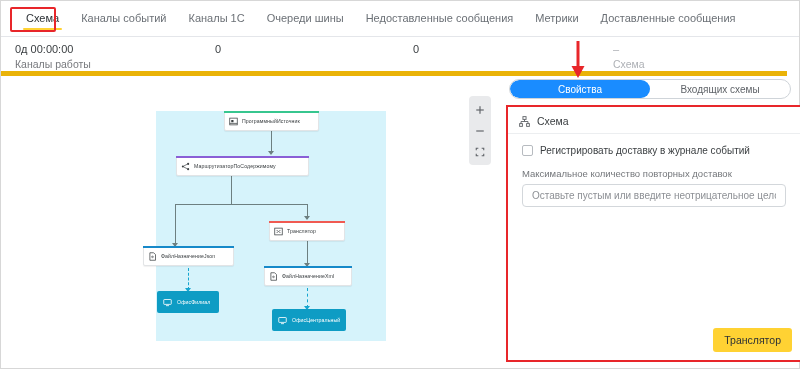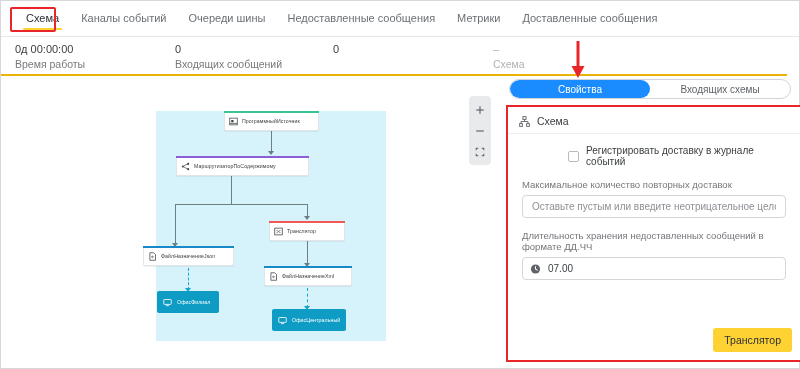--- a/index.html
+++ b/index.html
@@ -68,23 +68,24 @@
     box-sizing: border-box;
     pointer-events: none;
   }
 
   
   .stats {
     position: absolute;
     left: 0; right: 12px;
     top: 36px;
     height: 39px;
-    border-bottom: 2px solid #eab308;
-    display: flex;
-    box-sizing: border-box;
+    border-bottom: 5px solid #eab308;
+    display: flex;
+    box-sizing: border-box;
+    gap: 40px;
   }
   .stat {
     padding: 5px 0 0 14px;
     box-sizing: border-box;
   }
   .stat:nth-child(1) { width: 160px; }
   .stat:nth-child(2) { width: 158px; }
   .stat:nth-child(3) { width: 160px; }
   .stat:nth-child(4) { width: 140px; }
   .stat-value {
@@ -270,21 +271,20 @@
   .panel-header .ph-title { font-size: 10.5px; color: #3c4043; }
 
   .form {
     padding: 11px 14px 0 14px;
   }
   .checkrow {
     display: flex;
     align-items: center;
     gap: 7px;
     margin-bottom: 12px;
-    margin-left: 46px;
   }
   .checkbox {
     width: 11px; height: 11px;
     border: 1px solid #b7bbc0;
     border-radius: 2px;
     background: #fff;
     box-sizing: border-box;
     flex: 0 0 auto;
     cursor: pointer;
   }
@@ -349,35 +349,35 @@
   }
 </style>
 </head>
 <body>
 
 <div class="app">
 
   <div class="tabbar">
     <div class="tab active"><span>Схема</span></div>
     <div class="tab"><span>Каналы событий</span></div>
+    <div class="tab"><span>Каналы 1С</span></div>
     <div class="tab"><span>Очереди шины</span></div>
     <div class="tab"><span>Недоставленные сообщения</span></div>
     <div class="tab"><span>Метрики</span></div>
     <div class="tab"><span>Доставленные сообщения</span></div>
     <div class="tab-highlight"></div>
   </div>
 
   <div class="stats">
     <div class="stat">
       <div class="stat-value">0д 00:00:00</div>
-      <div class="stat-label">Время работы</div>
+      <div class="stat-label">Каналы работы</div>
     </div>
     <div class="stat">
       <div class="stat-value">0</div>
-      <div class="stat-label">Входящих сообщений</div>
     </div>
     <div class="stat">
       <div class="stat-value">0</div>
     </div>
     <div class="stat muted">
       <div class="stat-value">–</div>
       <div class="stat-label">Схема</div>
     </div>
   </div>
 
@@ -528,32 +528,20 @@
         <div class="checkrow">
           <span class="checkbox"></span>
           <label>Регистрировать доставку в журнале событий</label>
         </div>
 
         <div class="field">
           <div class="field-label">Максимальное количество повторных доставок</div>
           <input class="field-input" type="text" placeholder="Оставьте пустым или введите неотрицательное целое" style="">
         </div>
 
-        <div class="field">
-          <div class="field-label">Длительность хранения недоставленных сообщений в формате ДД.ЧЧ</div>
-          <div class="field-with-icon">
-            <span class="fi-icon">
-              <svg viewBox="0 0 12 12" width="11" height="11">
-                  <circle cx="6" cy="6" r="5" fill="#5f6368"></circle>
-                  <path d="M6 3.2 V6 L8 7.2" fill="none" stroke="#ffffff" stroke-width="1.1" stroke-linecap="round"></path>
-                </svg>
-            </span>
-            <input class="field-input" type="text" value="07.00" style="">
-          </div>
-        </div>
 
       </div>
 
       <button class="apply-btn">Транслятор</button>
     </div>
   </div>
 
   <svg class="red-arrow" viewBox="0 0 16 38">
     <line x1="8" y1="0" x2="8" y2="27" stroke="#e8262a" stroke-width="3"></line>
     <polygon points="8,37 1.5,25 14.5,25" fill="#e8262a"></polygon>

